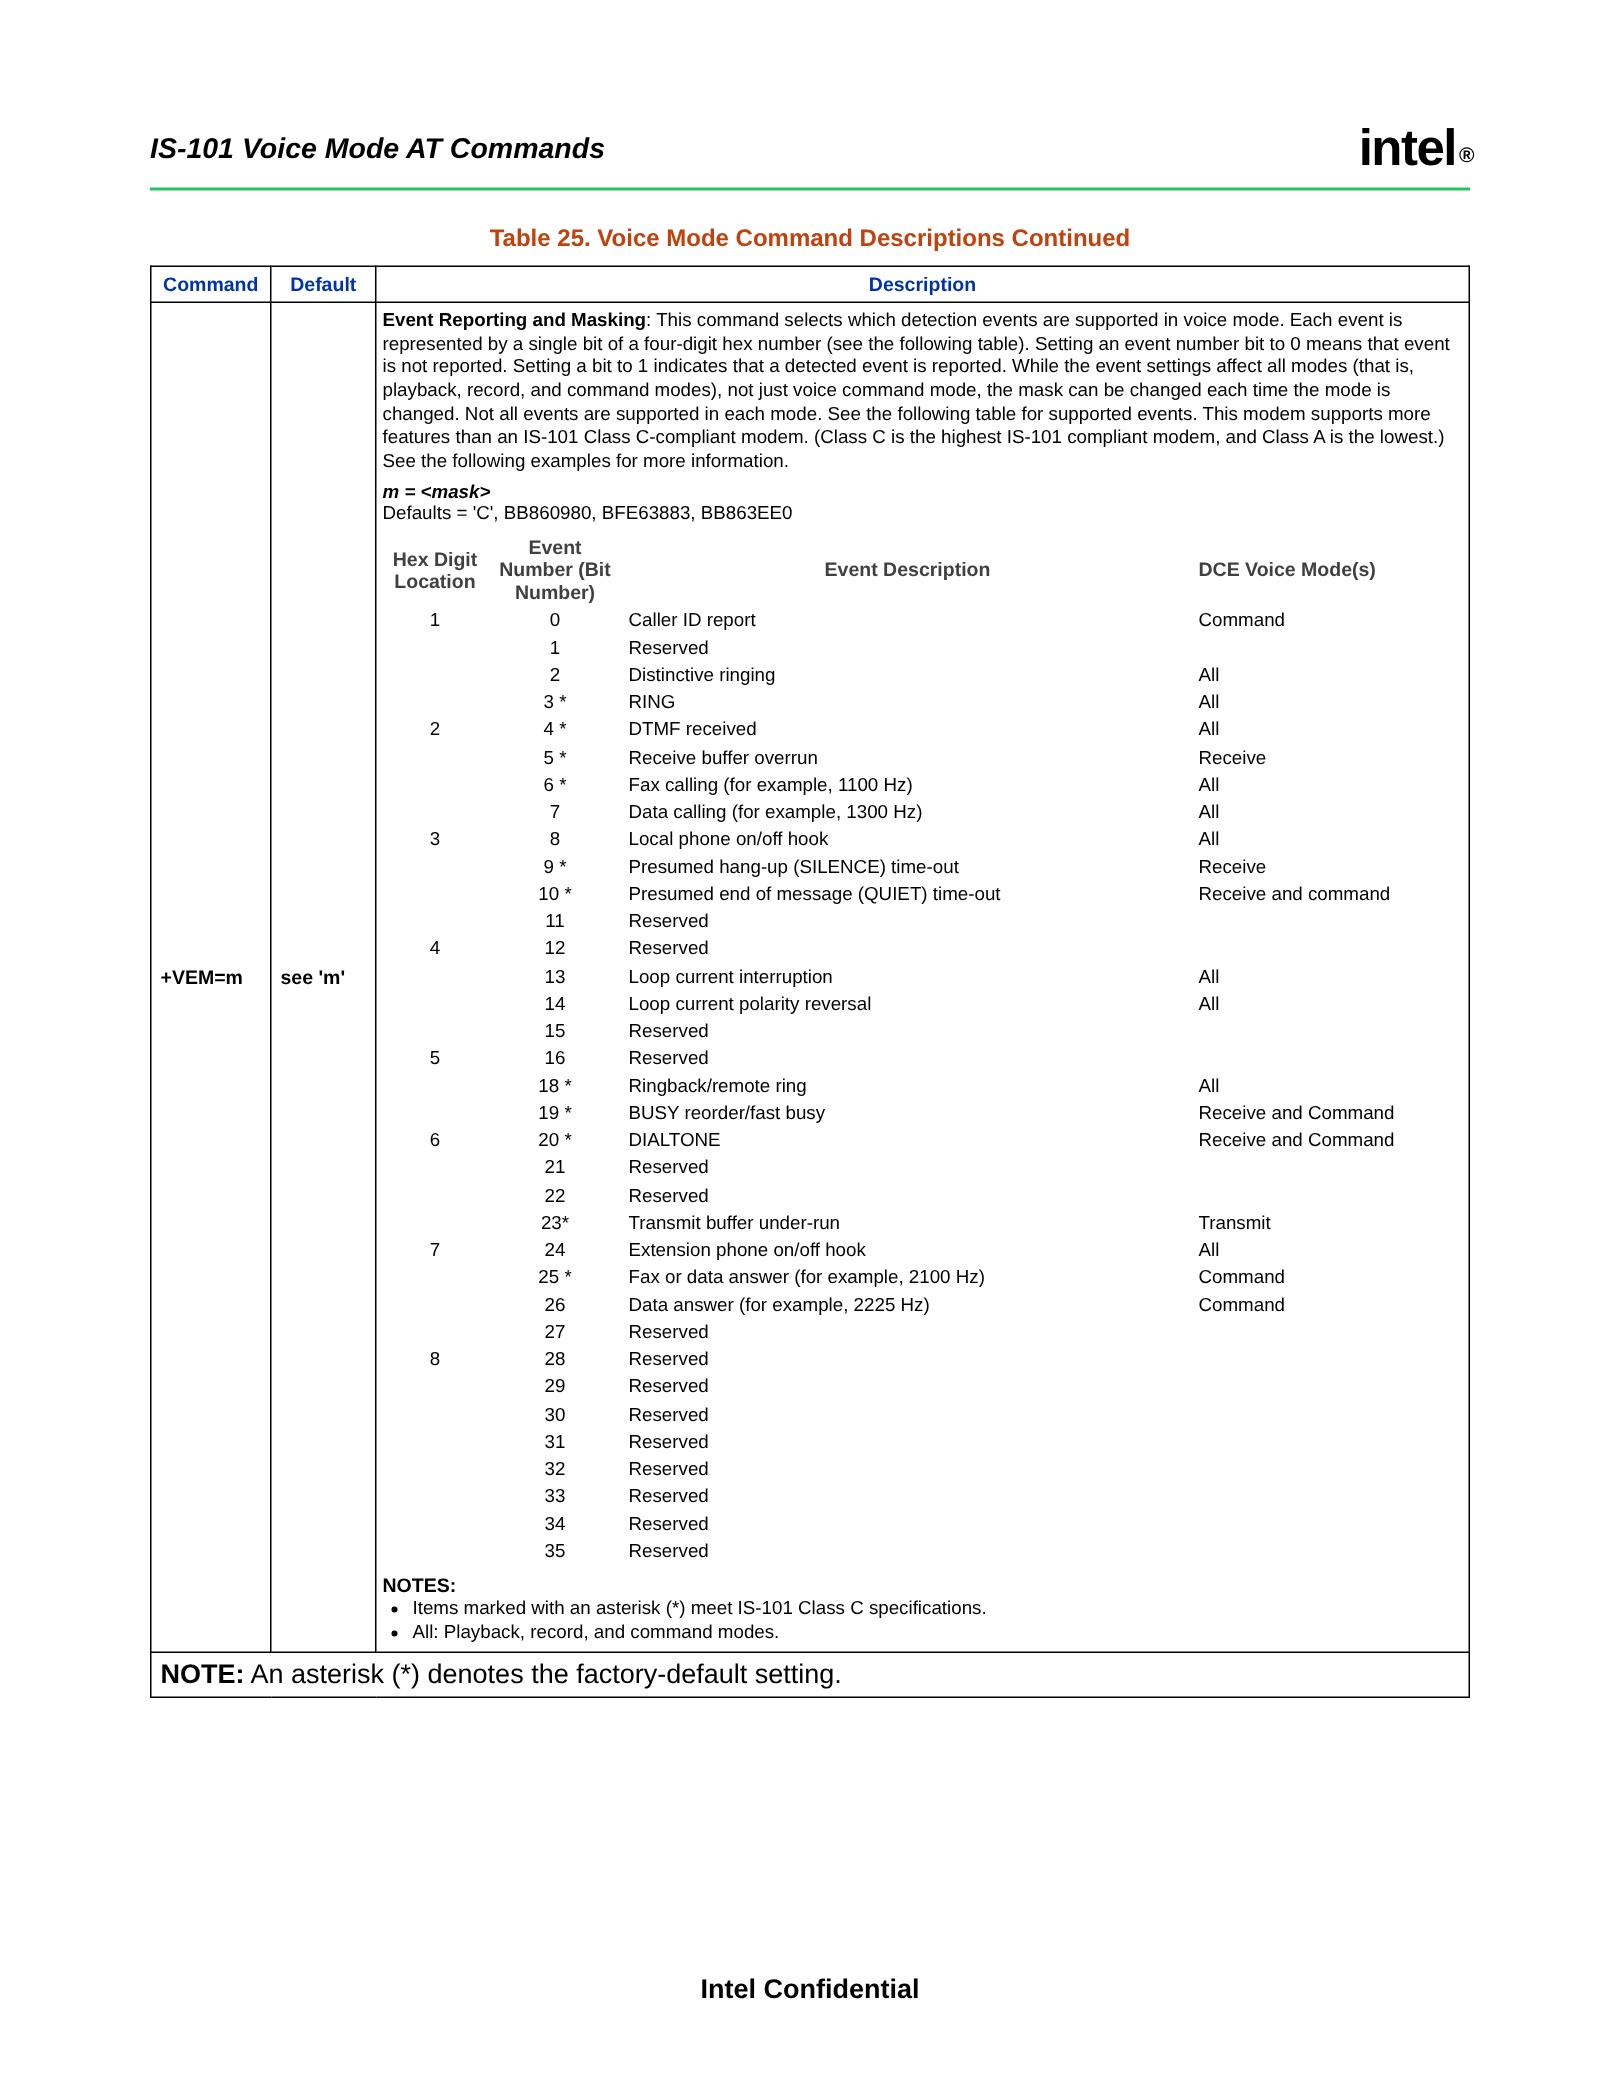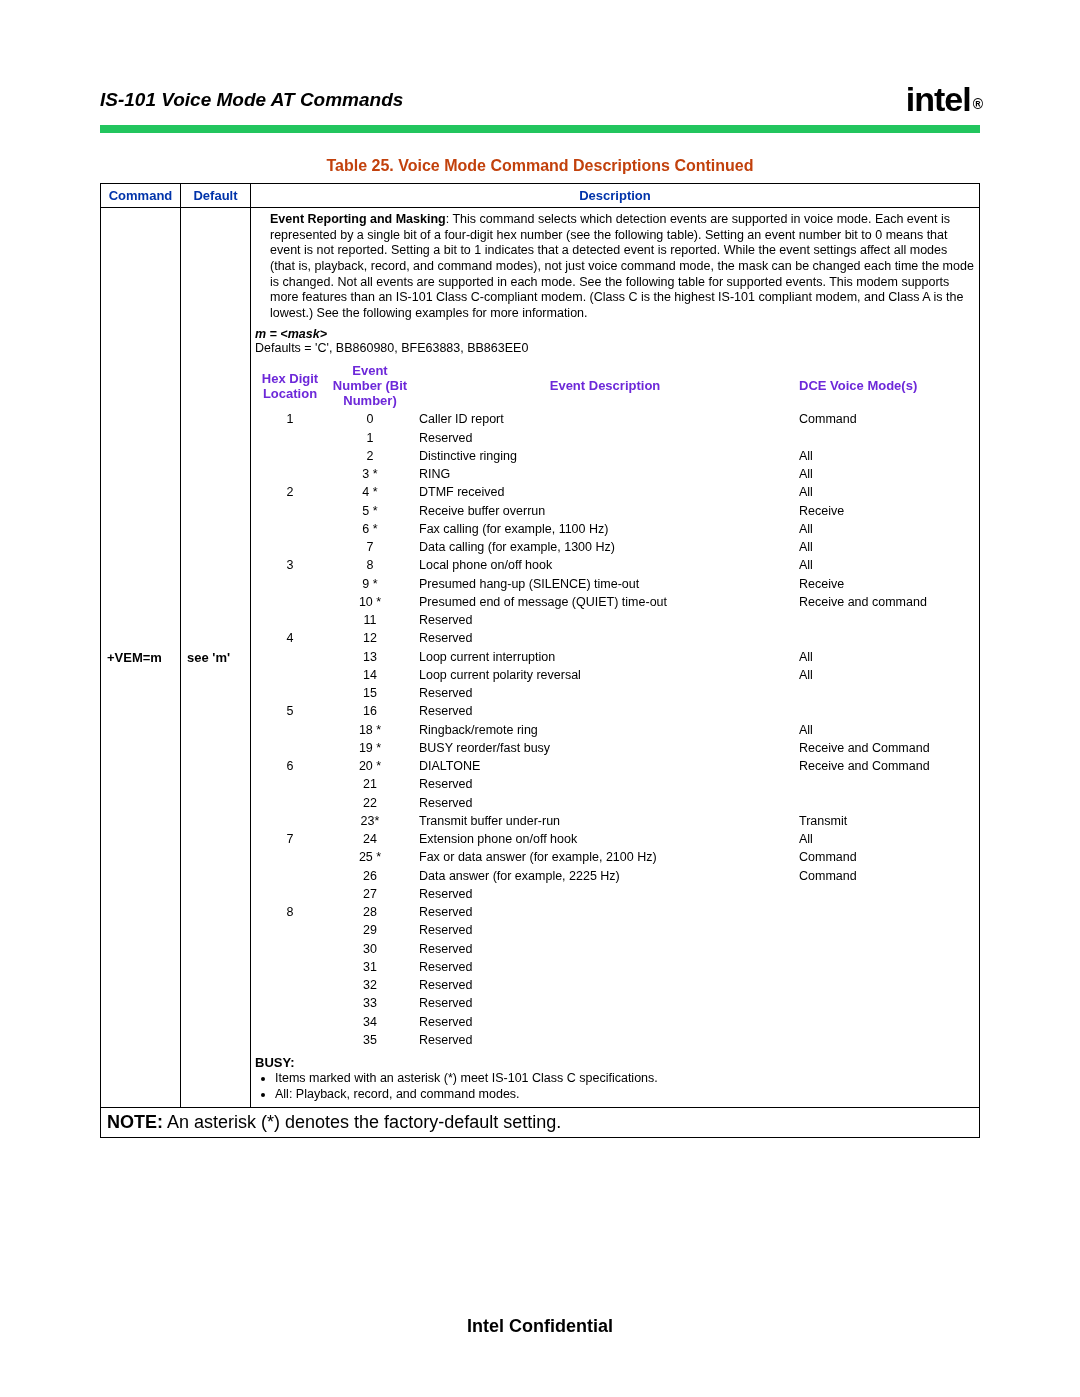--- a/index.html
+++ b/index.html
@@ -15,21 +15,21 @@
   .page {
     padding: 80px 100px 40px 100px;
     width: 100%;
     height: 100%;
     position: relative;
   }
   .header-row {
     display: flex;
     justify-content: space-between;
     align-items: center;
-    border-bottom: 8px solid #22c55e;
+    border-bottom: 2px solid #22c55e;
     padding-bottom: 6px;
     margin-bottom: 24px;
   }
   .doc-title {
     font-weight: bold;
     font-style: italic;
     font-size: 19px;
   }
   .logo {
     font-family: Arial, sans-serif;
@@ -86,32 +86,31 @@
     font-weight: bold;
     font-size: 13px;
     padding-left: 6px !important;
   }
   .desc-cell {
     padding: 6px 8px;
   }
   .desc-para {
     line-height: 1.25;
     margin-bottom: 6px;
-    margin-left: 15px;
   }
   .desc-para b { font-weight: bold; }
   .mask-line { font-style: italic; font-weight: bold; }
   .defaults-line { margin-bottom: 6px; }
   .inner-table {
     width: 100%;
     border-collapse: collapse;
     font-size: 12.5px;
   }
   .inner-table th {
-    color: #6d28d9;
+    color: #404040;
     font-weight: bold;
     text-align: left;
     padding: 2px 4px;
     font-size: 13px;
     border: none;
   }
   .inner-table th.center { text-align: center; }
   .inner-table td {
     border: none;
     padding: 1px 4px;
@@ -406,21 +405,21 @@
                 <tr>
                   <td class="center"></td>
                   <td class="center">35</td>
                   <td>Reserved</td>
                   <td></td>
                 </tr>
               </tbody>
           </table>
 
           <div class="notes-block">
-            <div class="notes-heading">BUSY:</div>
+            <div class="notes-heading">NOTES:</div>
             <ul id="notes-list">
                 <li>Items marked with an asterisk (*) meet IS-101 Class C specifications.</li>
                 <li>All: Playback, record, and command modes.</li>
               </ul>
           </div>
         </td>
       </tr>
       <tr class="table-note-row">
         <td colspan="3">
           <b>NOTE:</b><span> An asterisk (*) denotes the factory-default setting.</span>

